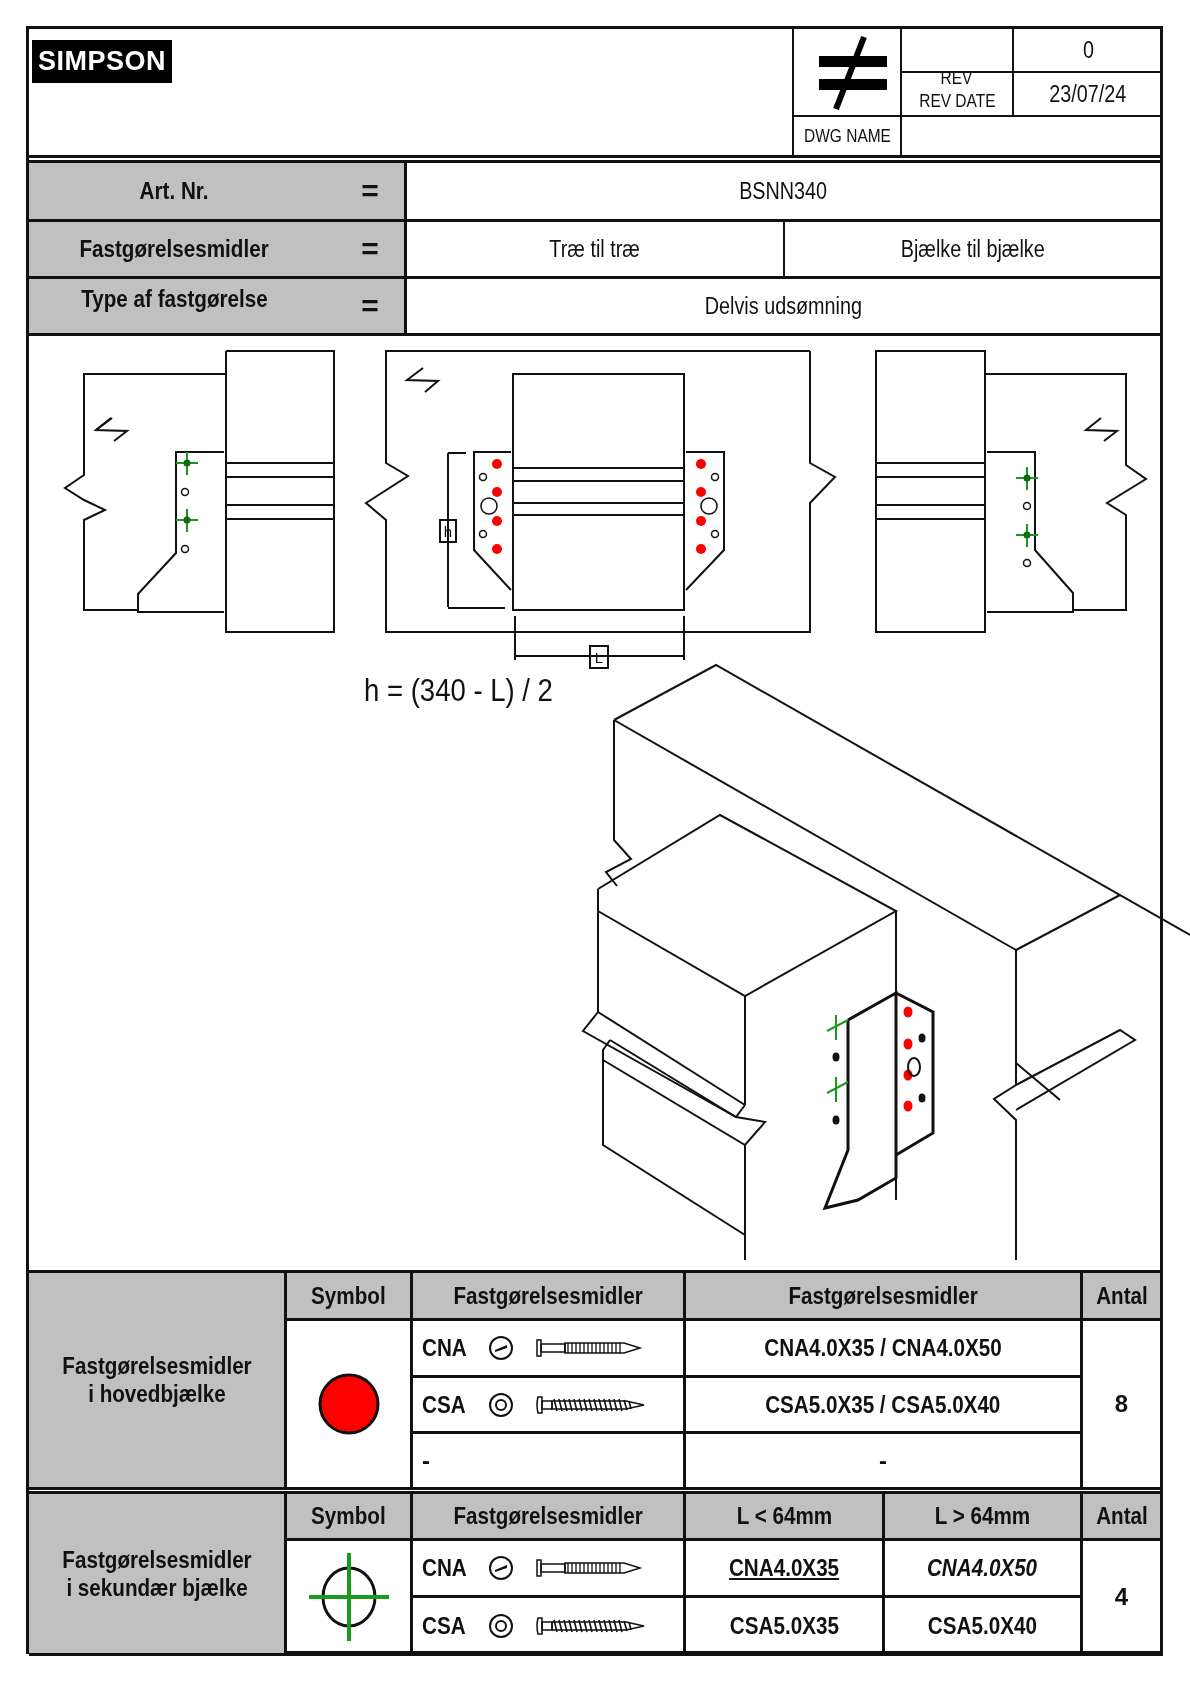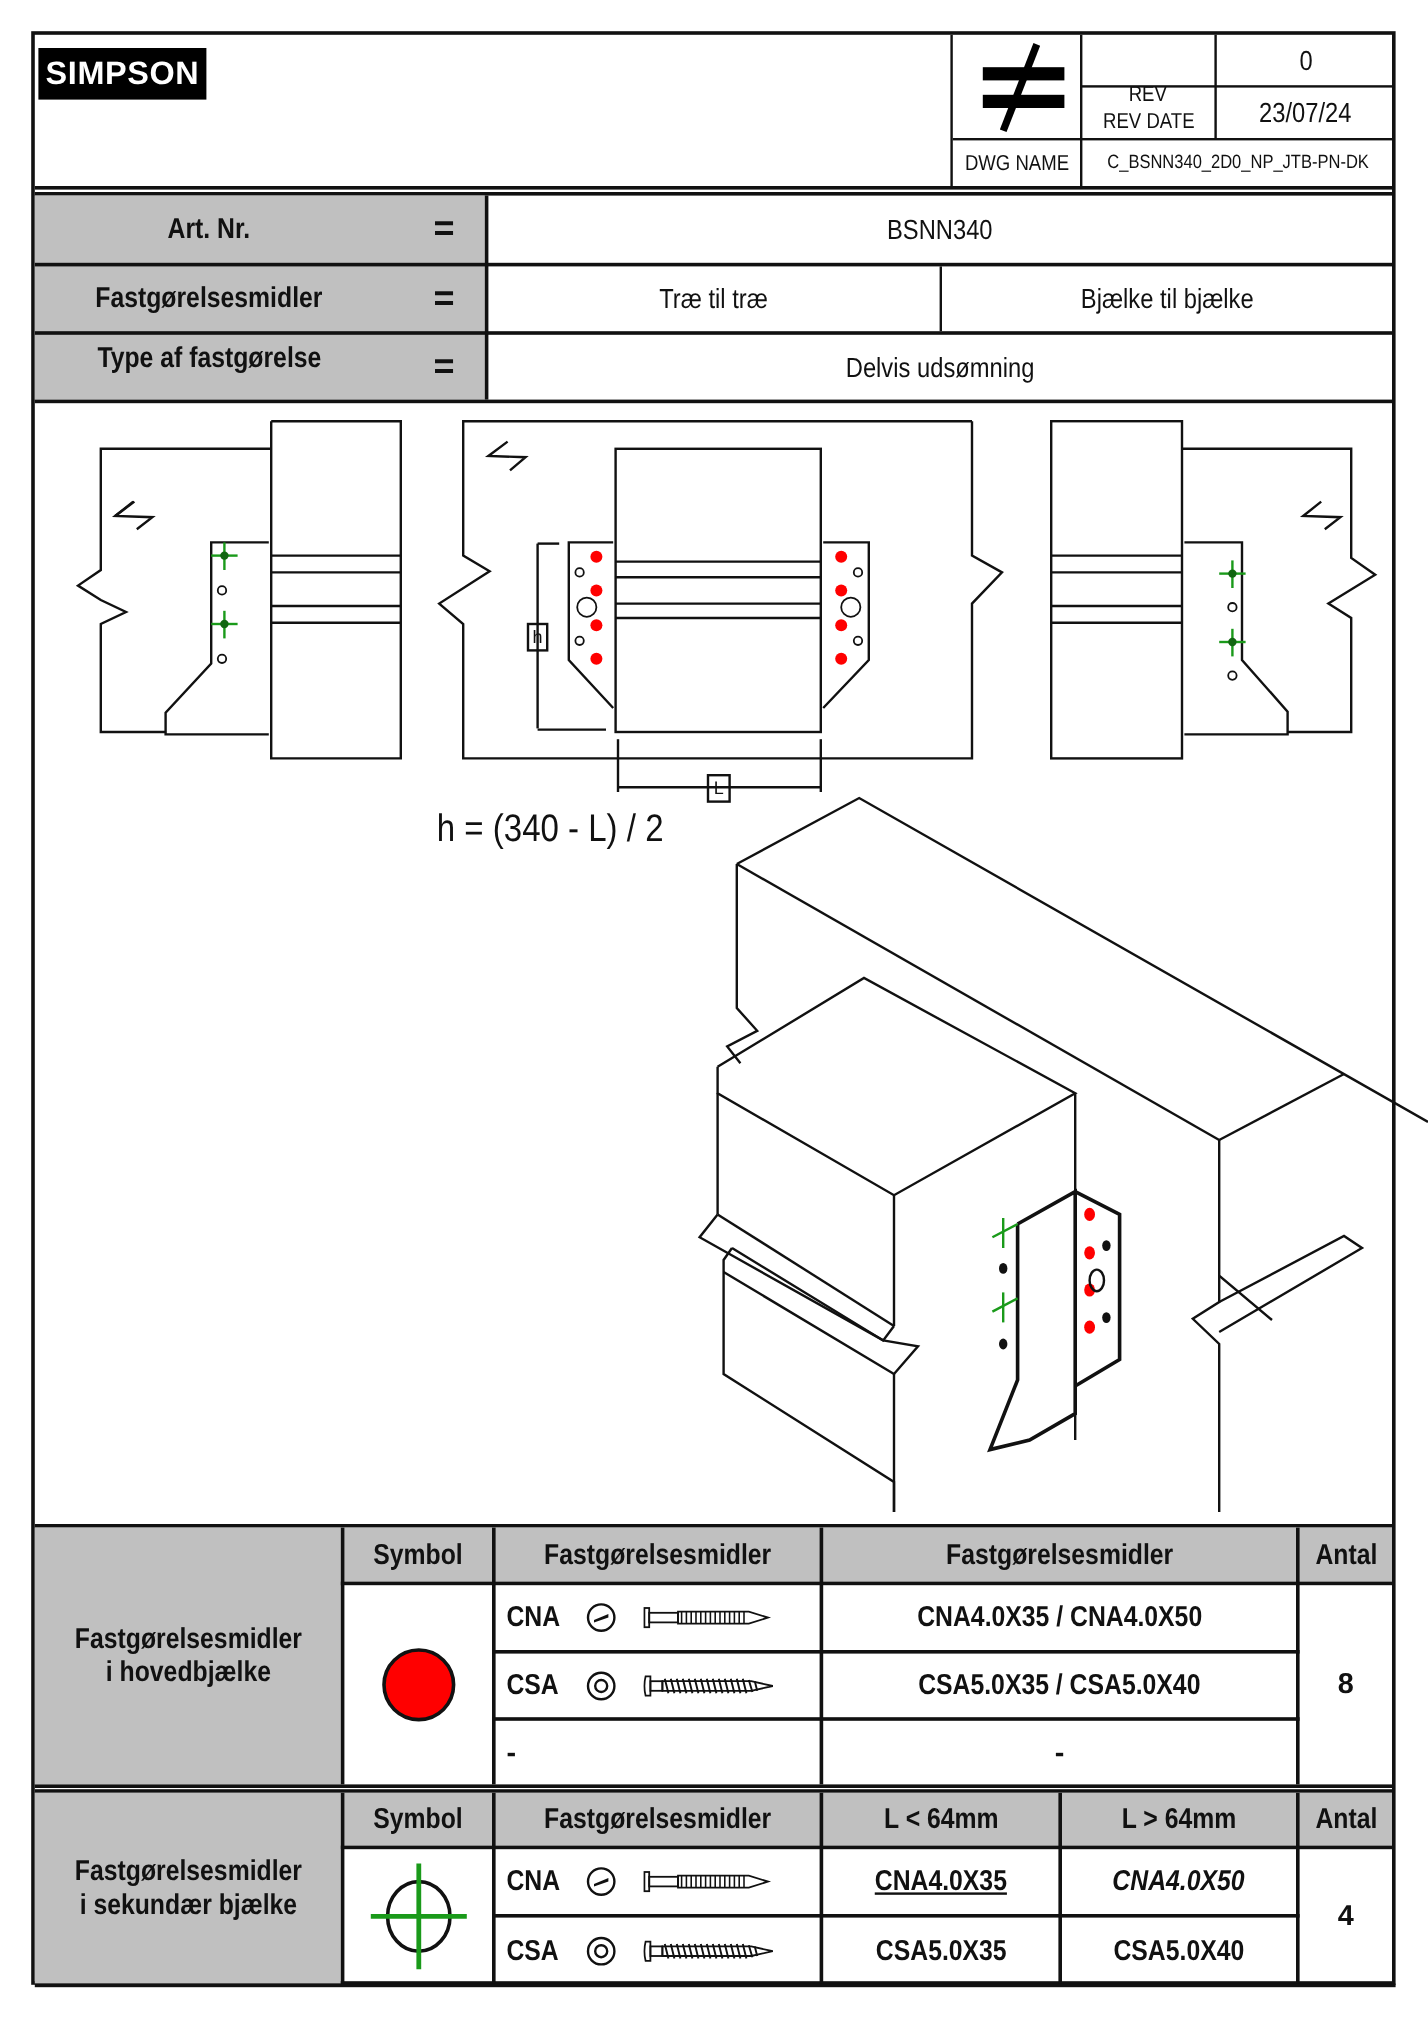--- a/index.html
+++ b/index.html
@@ -53,23 +53,20 @@
         <span class="cond">0</span>
       </div>
     <div class="abs bt" style="left:106px;top:42px;width:262px;"></div>
     <div class="abs c small" style="left:108px;top:44px;width:110px;height:56px;border-radius:17px;">
         <span class="cond">REV DATE</span>
       </div>
     <div class="abs c mid" style="left:220px;top:44px;width:148px;height:42px;">
         <span class="cond">23/07/24</span>
       </div>
     <div class="abs bt" style="left:106px;top:86px;width:262px;"></div>
-    <div class="abs c" style="left:108px;top:88px;width:260px;height:38px;font-size:16px;">
-        <span class="cond">C_BSNN340_2D0_NP_JTB-PN-DK</span>
-      </div>
   </div>
 </div>
 
 <div class="abs" style="left:29px;top:155px;width:1131px;height:8px;border-top:3px solid #111;border-bottom:3px solid #111;"></div>
 
 <div class="abs gray" style="left:29px;top:163px;width:375px;height:170px;"></div>
 <div class="abs" style="left:404px;top:163px;width:3px;height:170px;background:#111;"></div>
 <div class="abs" style="left:29px;top:219px;width:1131px;height:3px;background:#111;"></div>
 <div class="abs" style="left:29px;top:276px;width:1131px;height:3px;background:#111;"></div>
 <div class="abs" style="left:29px;top:333px;width:1131px;height:3px;background:#111;"></div>

